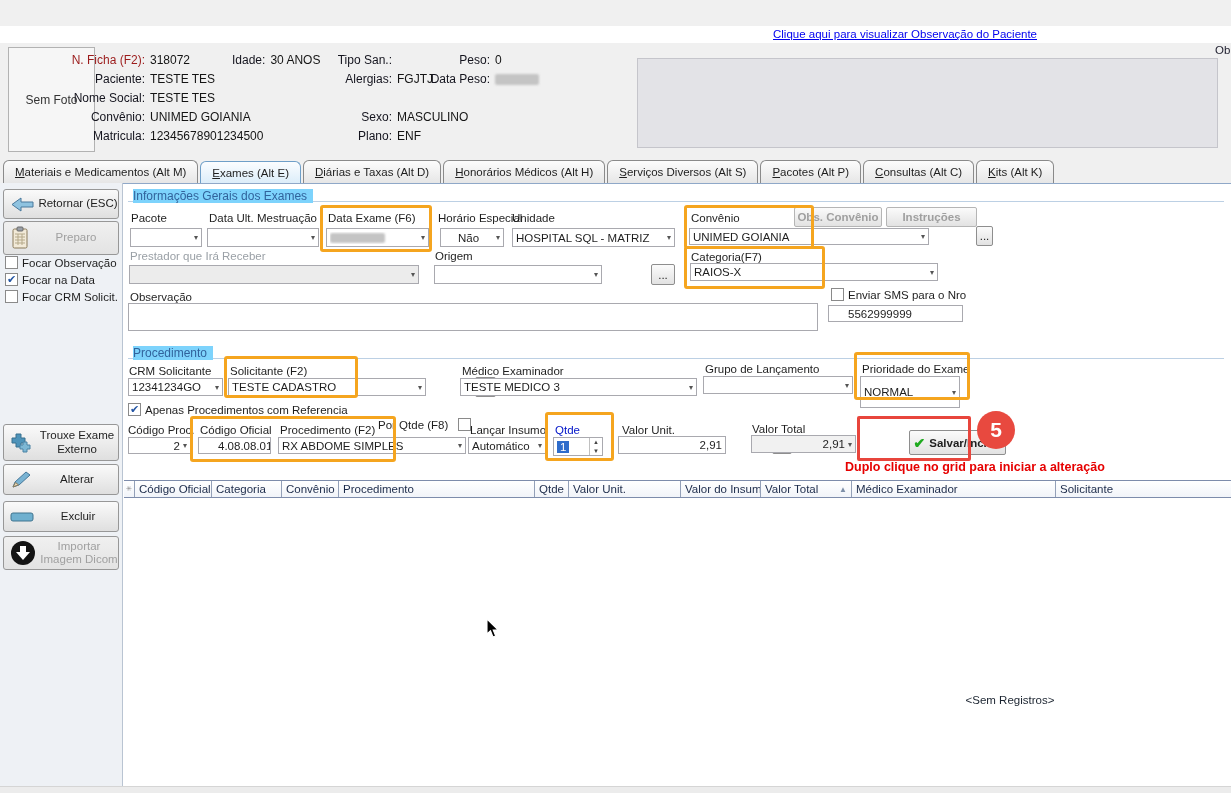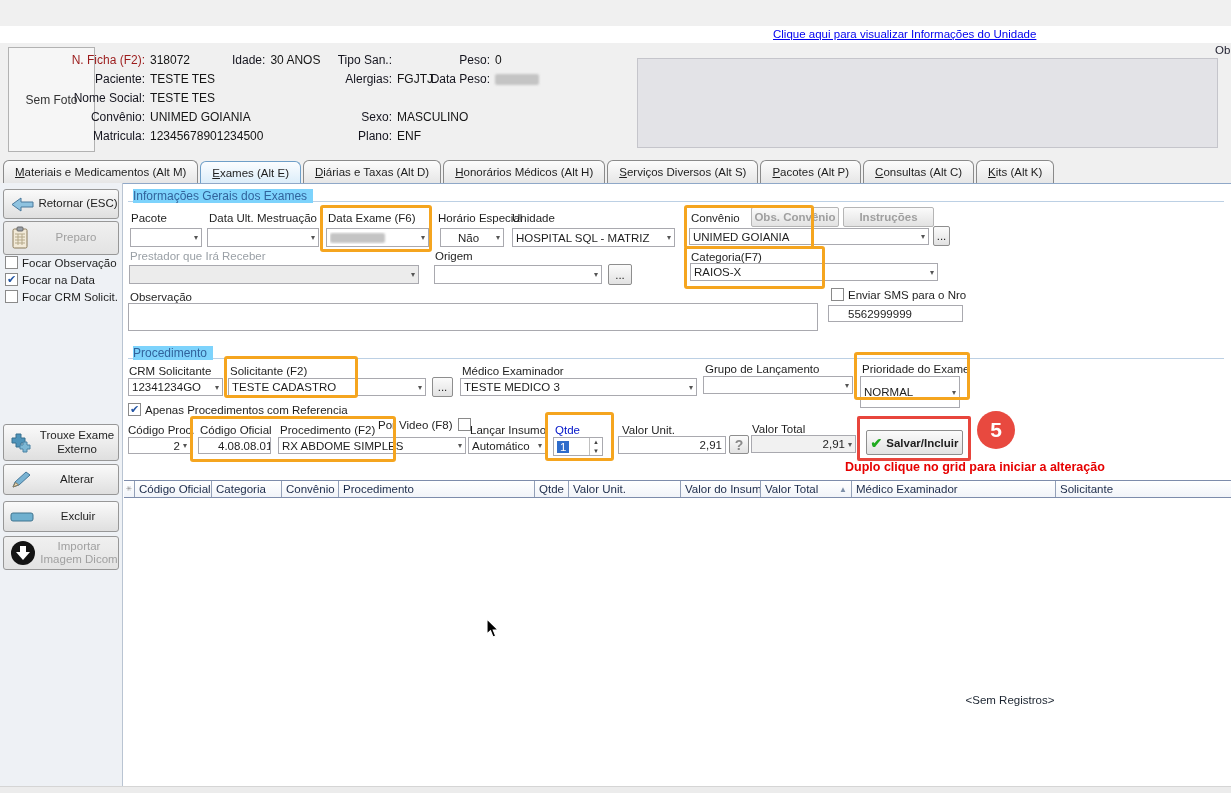--- a/index.html
+++ b/index.html
@@ -67,21 +67,21 @@
   .lbl.blue { color:#0014c8; }
   .combo, .input { position:absolute; background:#fff; border:1px solid #a9a9af; display:flex;
                    align-items:center; font-size:11.5px; padding:0 3px; height:19px; overflow:hidden; }
   .combo .cv { flex:1; white-space:nowrap; overflow:hidden; }
   .combo .arr { flex:0 0 auto; color:#555; font-size:8px; padding-left:3px; }
   .combo.dis { background:#ececec; color:#8b8b8b; }
   .input .cv { flex:1; white-space:nowrap;margin-left:16px; }
   .input.right .cv { text-align:right; }
   .btn3d { position:absolute; background:linear-gradient(#fbfbfb,#e2e2e2); border:1px solid #8e8e8e;
            border-radius:2px; display:flex; align-items:center; justify-content:center; font-size:11.5px;
-           cursor:pointer; }
+           cursor:pointer;margin-left:43px; }
   .btn3d.dis { color:#9f9f9f; font-weight:bold; cursor:default; border-color:#b5b5b5; }
   .textarea { position:absolute; background:#fff; border:1px solid #a9a9af; }
   .spin { position:absolute; background:#fff; border:1px solid #a9a9af; display:flex; height:19px; }
   .spin .val { flex:1; display:flex; align-items:center; padding-left:3px; }
   .spin .val .sel { background:#2e6ccb; color:#fff; padding:0 3px; }
   .spin .btns { width:13px; border-left:1px solid #c0c0c0; display:flex; flex-direction:column; }
   .spin .btns span { flex:1; display:flex; align-items:center; justify-content:center; font-size:6px; color:#444;
                      cursor:pointer; }
 
   
@@ -103,21 +103,21 @@
   .cursor { position:absolute; z-index:9; pointer-events:none; }
   .footer { position:absolute; left:0; top:786px; width:1231px; height:7px; background:#ececec; border-top:1px solid #d5d5d5; }
 </style>
 </head>
 <body>
 
 <div id="app">
 
 
   <div class="linkstrip"></div>
-  <a class="pat-link">Clique aqui para visualizar Informações do Unidade</a>
+  <a class="pat-link">Clique aqui para visualizar Observação do Paciente</a>
 
   <div class="photo-box">
     <span>Sem Foto</span>
   </div>
 
   <div class="pv red" style="left:28px;top:53px">
     <span class="lab" style="width:117px">N. Ficha (F2):</span><span>318072</span>
   </div>
   <div class="pv" style="left:28px;top:72px">
     <span class="lab" style="width:117px">Paciente:</span><span>TESTE TES</span>
@@ -374,21 +374,21 @@
   <div class="input" style="left:198px;top:437px;width:73px;height:17px">
     <span class="cv">4.08.08.01-7</span>
   </div>
 
   <div class="lbl" style="left:280px;top:424px">Procedimento (F2)</div>
   <div class="combo" style="left:278px;top:437px;width:188px;height:17px">
     <span class="cv">RX ABDOME SIMPLES</span>
     <span class="arr">▾</span>
   </div>
 
-  <div class="lbl" style="left:378px;top:419px">Por Video (F8)</div>
+  <div class="lbl" style="left:378px;top:419px">Por Qtde (F8)</div>
   <span class="cb" style="position:absolute;left:458px;top:418px"></span>
 
   <div class="lbl" style="left:470px;top:424px">Lançar Insumo</div>
   <div class="combo" style="left:468px;top:437px;width:78px;height:17px">
     <span class="cv">Automático</span>
     <span class="arr">▾</span>
   </div>
 
   <div class="lbl blue" style="left:555px;top:424px">Qtde</div>
   <div class="spin" style="left:553px;top:437px;width:50px">

